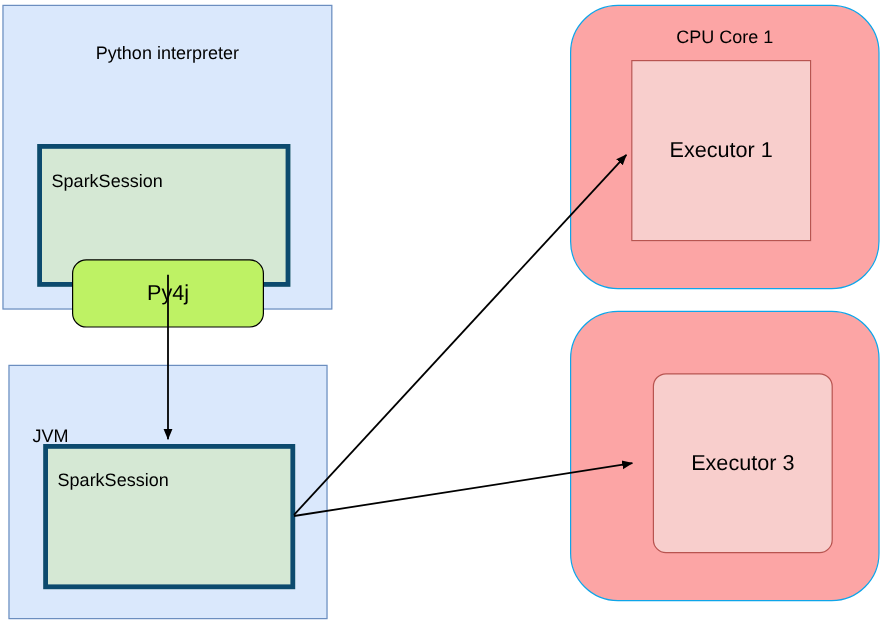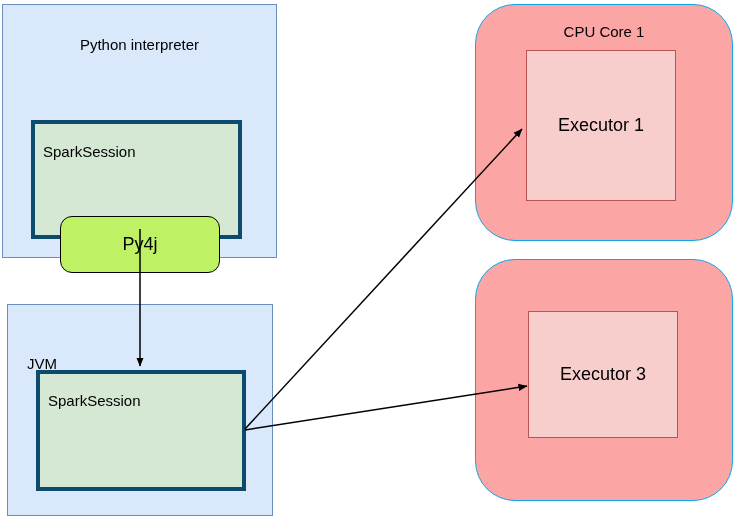--- a/index.html
+++ b/index.html
@@ -48,21 +48,21 @@
   #cpu-core-1 { left: 475px; top: 4px;   width: 258px; height: 237px; }
   #cpu-core-2 { left: 475px; top: 259px; width: 258px; height: 242px; }
 
   
   .red-box {
     background: #f8cecc;
     border: 1px solid #b85450;
     display: flex; align-items: center; justify-content: center;
   }
   #executor-1 { left: 50px; top: 45px; width: 150px; height: 151px; }
-  #executor-3 { left: 52px; top: 51px; width: 150px; height: 127px; }
+  #executor-3 { left: 68px; top: 51px; width: 150px; height: 150px; border-radius: 11px; }
 
   
   .lbl { position: absolute; font-size: 15px; line-height: 1.2; white-space: nowrap; }
   .lbl-center { left: 0; right: 0; text-align: center; }
   #python-box > .lbl-center { top: 31px; }
   #cpu-core-1 > .lbl-center { top: 18px; }
   #cpu-core-2 > .lbl-center { top: 22px; }
   #ss-py  > .lbl-topleft { left: 8px; top: 19px; }
   #ss-jvm > .lbl-topleft { left: 8px; top: 18px; }
   #jvm-box > .lbl-topleft { left: 19px; top: 13px; margin-top: 37px; }

